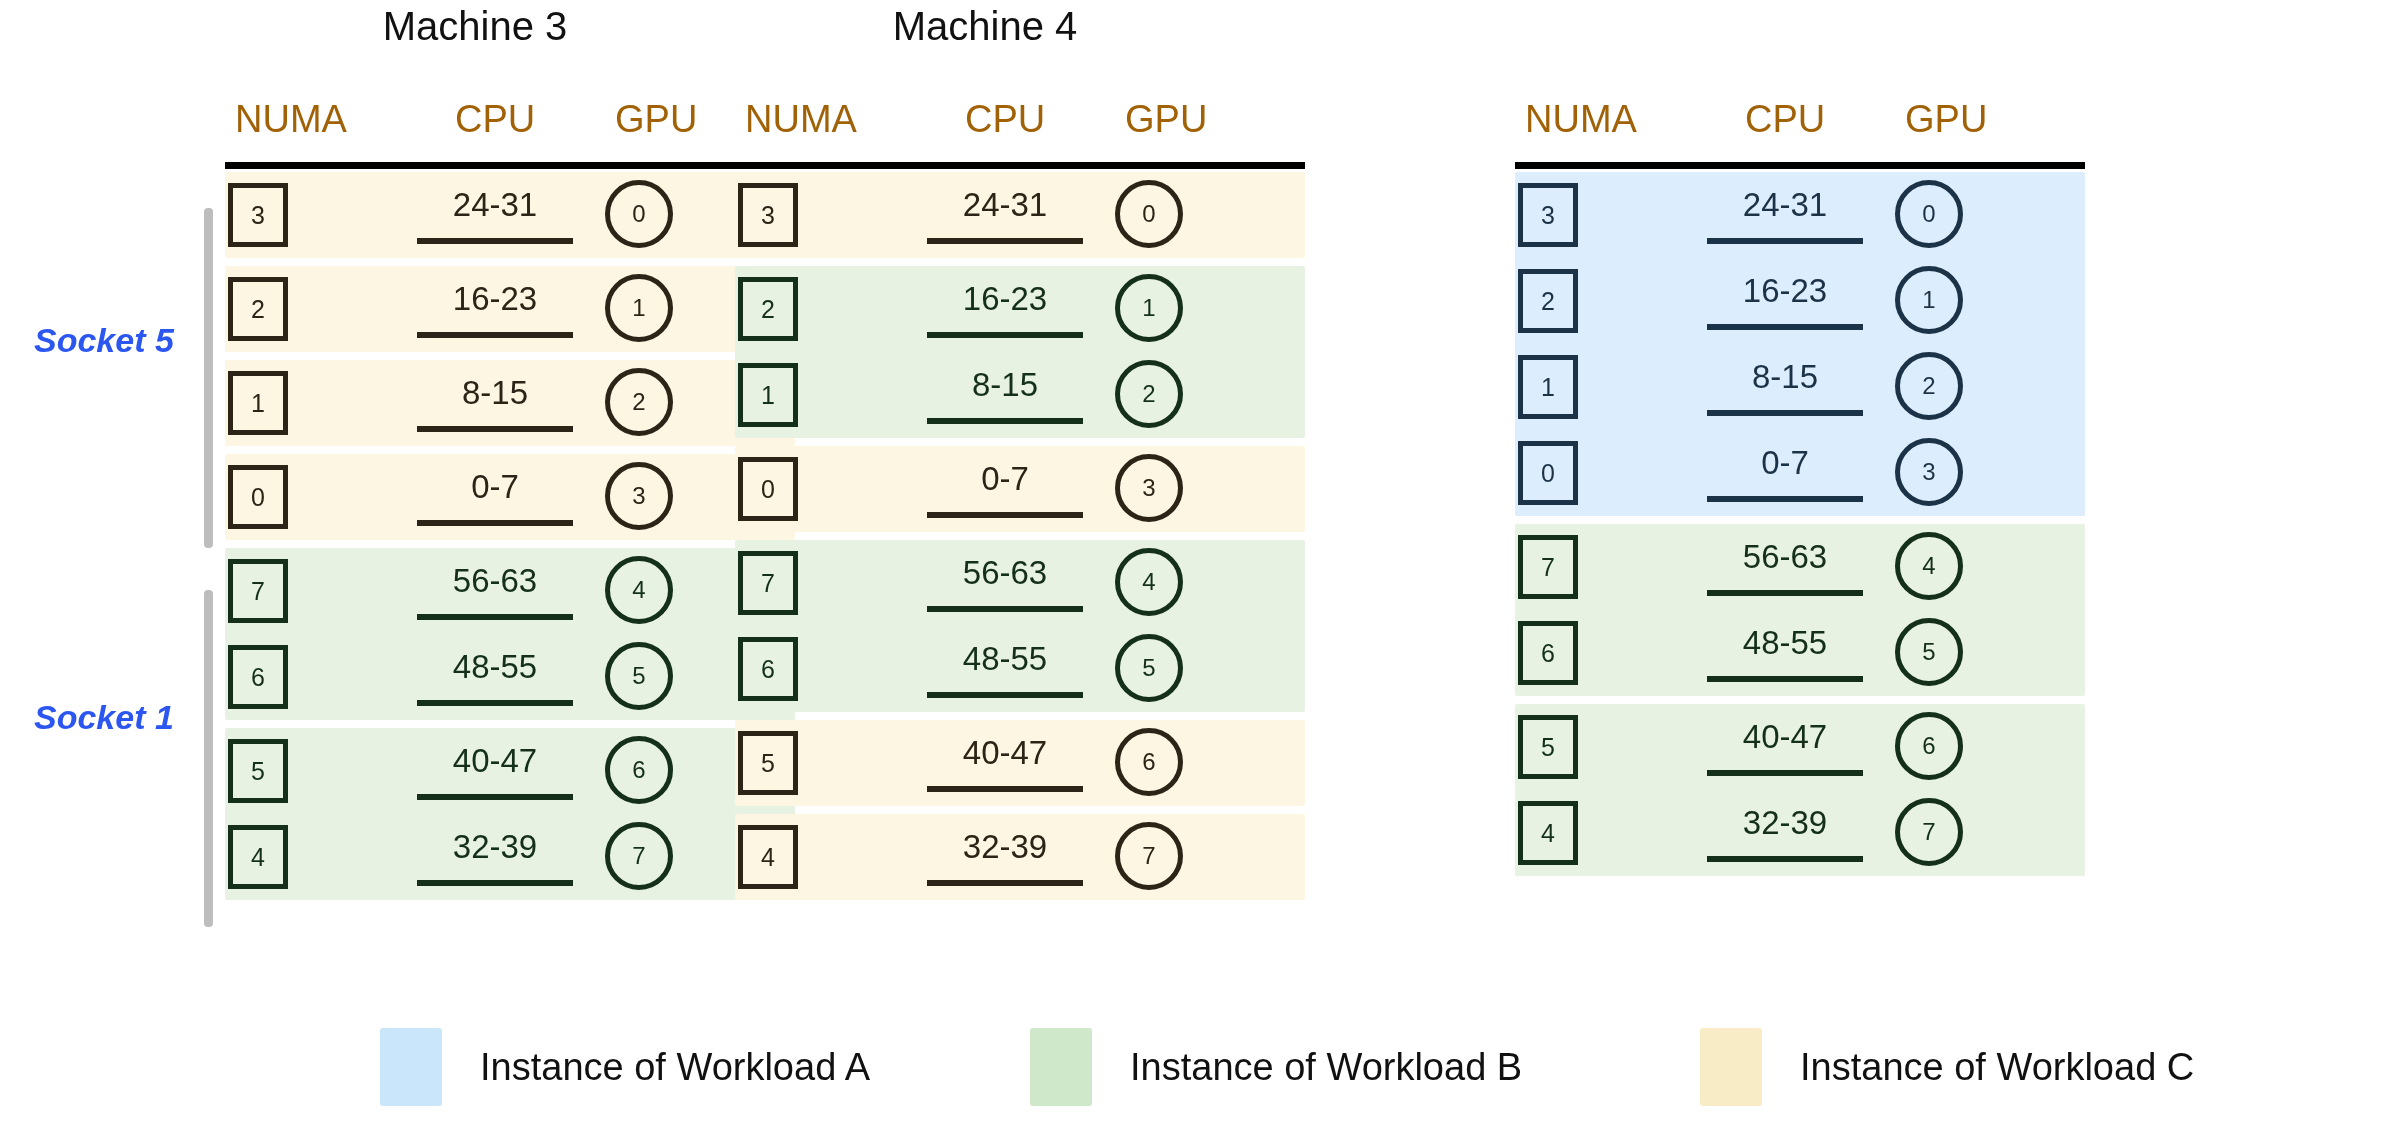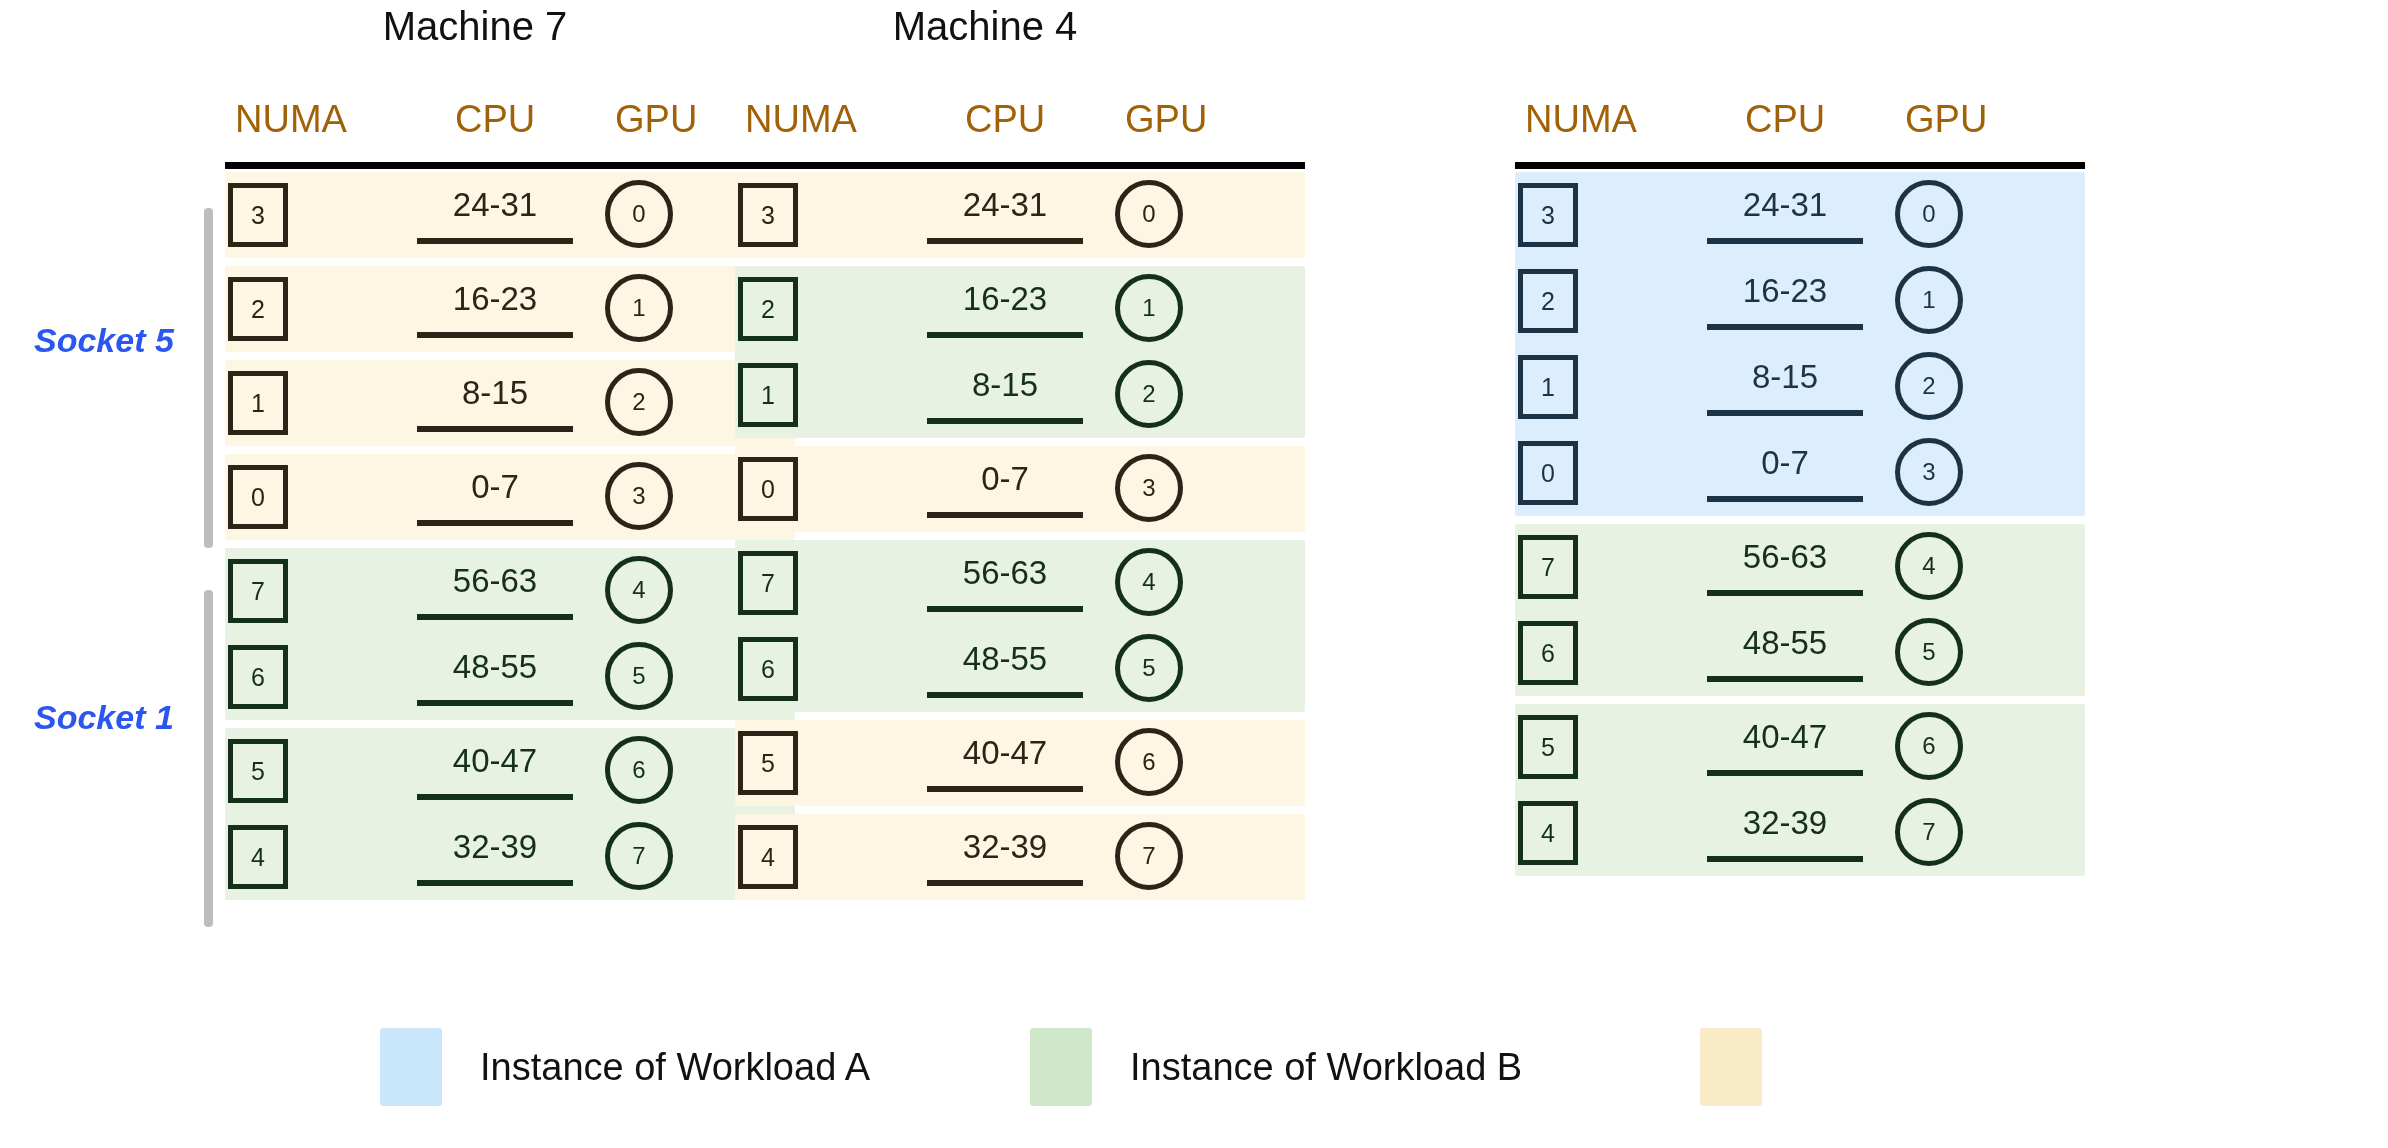--- a/index.html
+++ b/index.html
@@ -58,21 +58,21 @@
 
 <div id="stage">
 
   <div class="socket-label" style="left:34px;top:320px;">Socket 5</div>
   <div class="socket-bar" style="left:204px;top:208px;height:340px;"></div>
   <div class="socket-label" style="left:34px;top:697px;">Socket 1</div>
   <div class="socket-bar" style="left:204px;top:590px;height:337px;"></div>
 
   <div id="machines">
       <div class="machine" style="left: 150px; width: 650px; height: 1000px;">
-        <div class="m-title">Machine 7</div>
+        <div class="m-title">Machine 3</div>
         <div class="cols">
           <div class="colhdr" style="left: 85px;">NUMA</div>
           <div class="colhdr" style="left: 305px;">CPU</div>
           <div class="colhdr" style="left: 465px;">GPU</div>
         </div>
         <div class="rule" style="left: 75px; top: 162px; width: 570px;"></div>
         <div class="rows" style="left: 75px; top: 172px; width: 570px;">
           <div class="group g-yellow s-dark" style="background: rgb(253, 246, 227); height: 86px;">
             <div class="row">
               <div class="numabox" style="left: 3px; top: 11px; width: 60px; height: 64px;">3</div>
@@ -276,15 +276,16 @@
       <div class="leg-item" style="left: 380px;">
         <div class="leg-swatch" style="background: rgb(201, 230, 251);"></div>
         <div class="leg-text">Instance of Workload A</div>
       </div>
       <div class="leg-item" style="left: 1030px; text-align: right;">
         <div class="leg-swatch" style="background: rgb(207, 232, 201);"></div>
         <div class="leg-text">Instance of Workload B</div>
       </div>
       <div class="leg-item" style="left: 1700px;">
         <div class="leg-swatch" style="background: rgb(247, 236, 198);"></div>
+        <div class="leg-text">Instance of Workload C</div>
       </div>
     </div>
 </div>
 
 </body></html>

